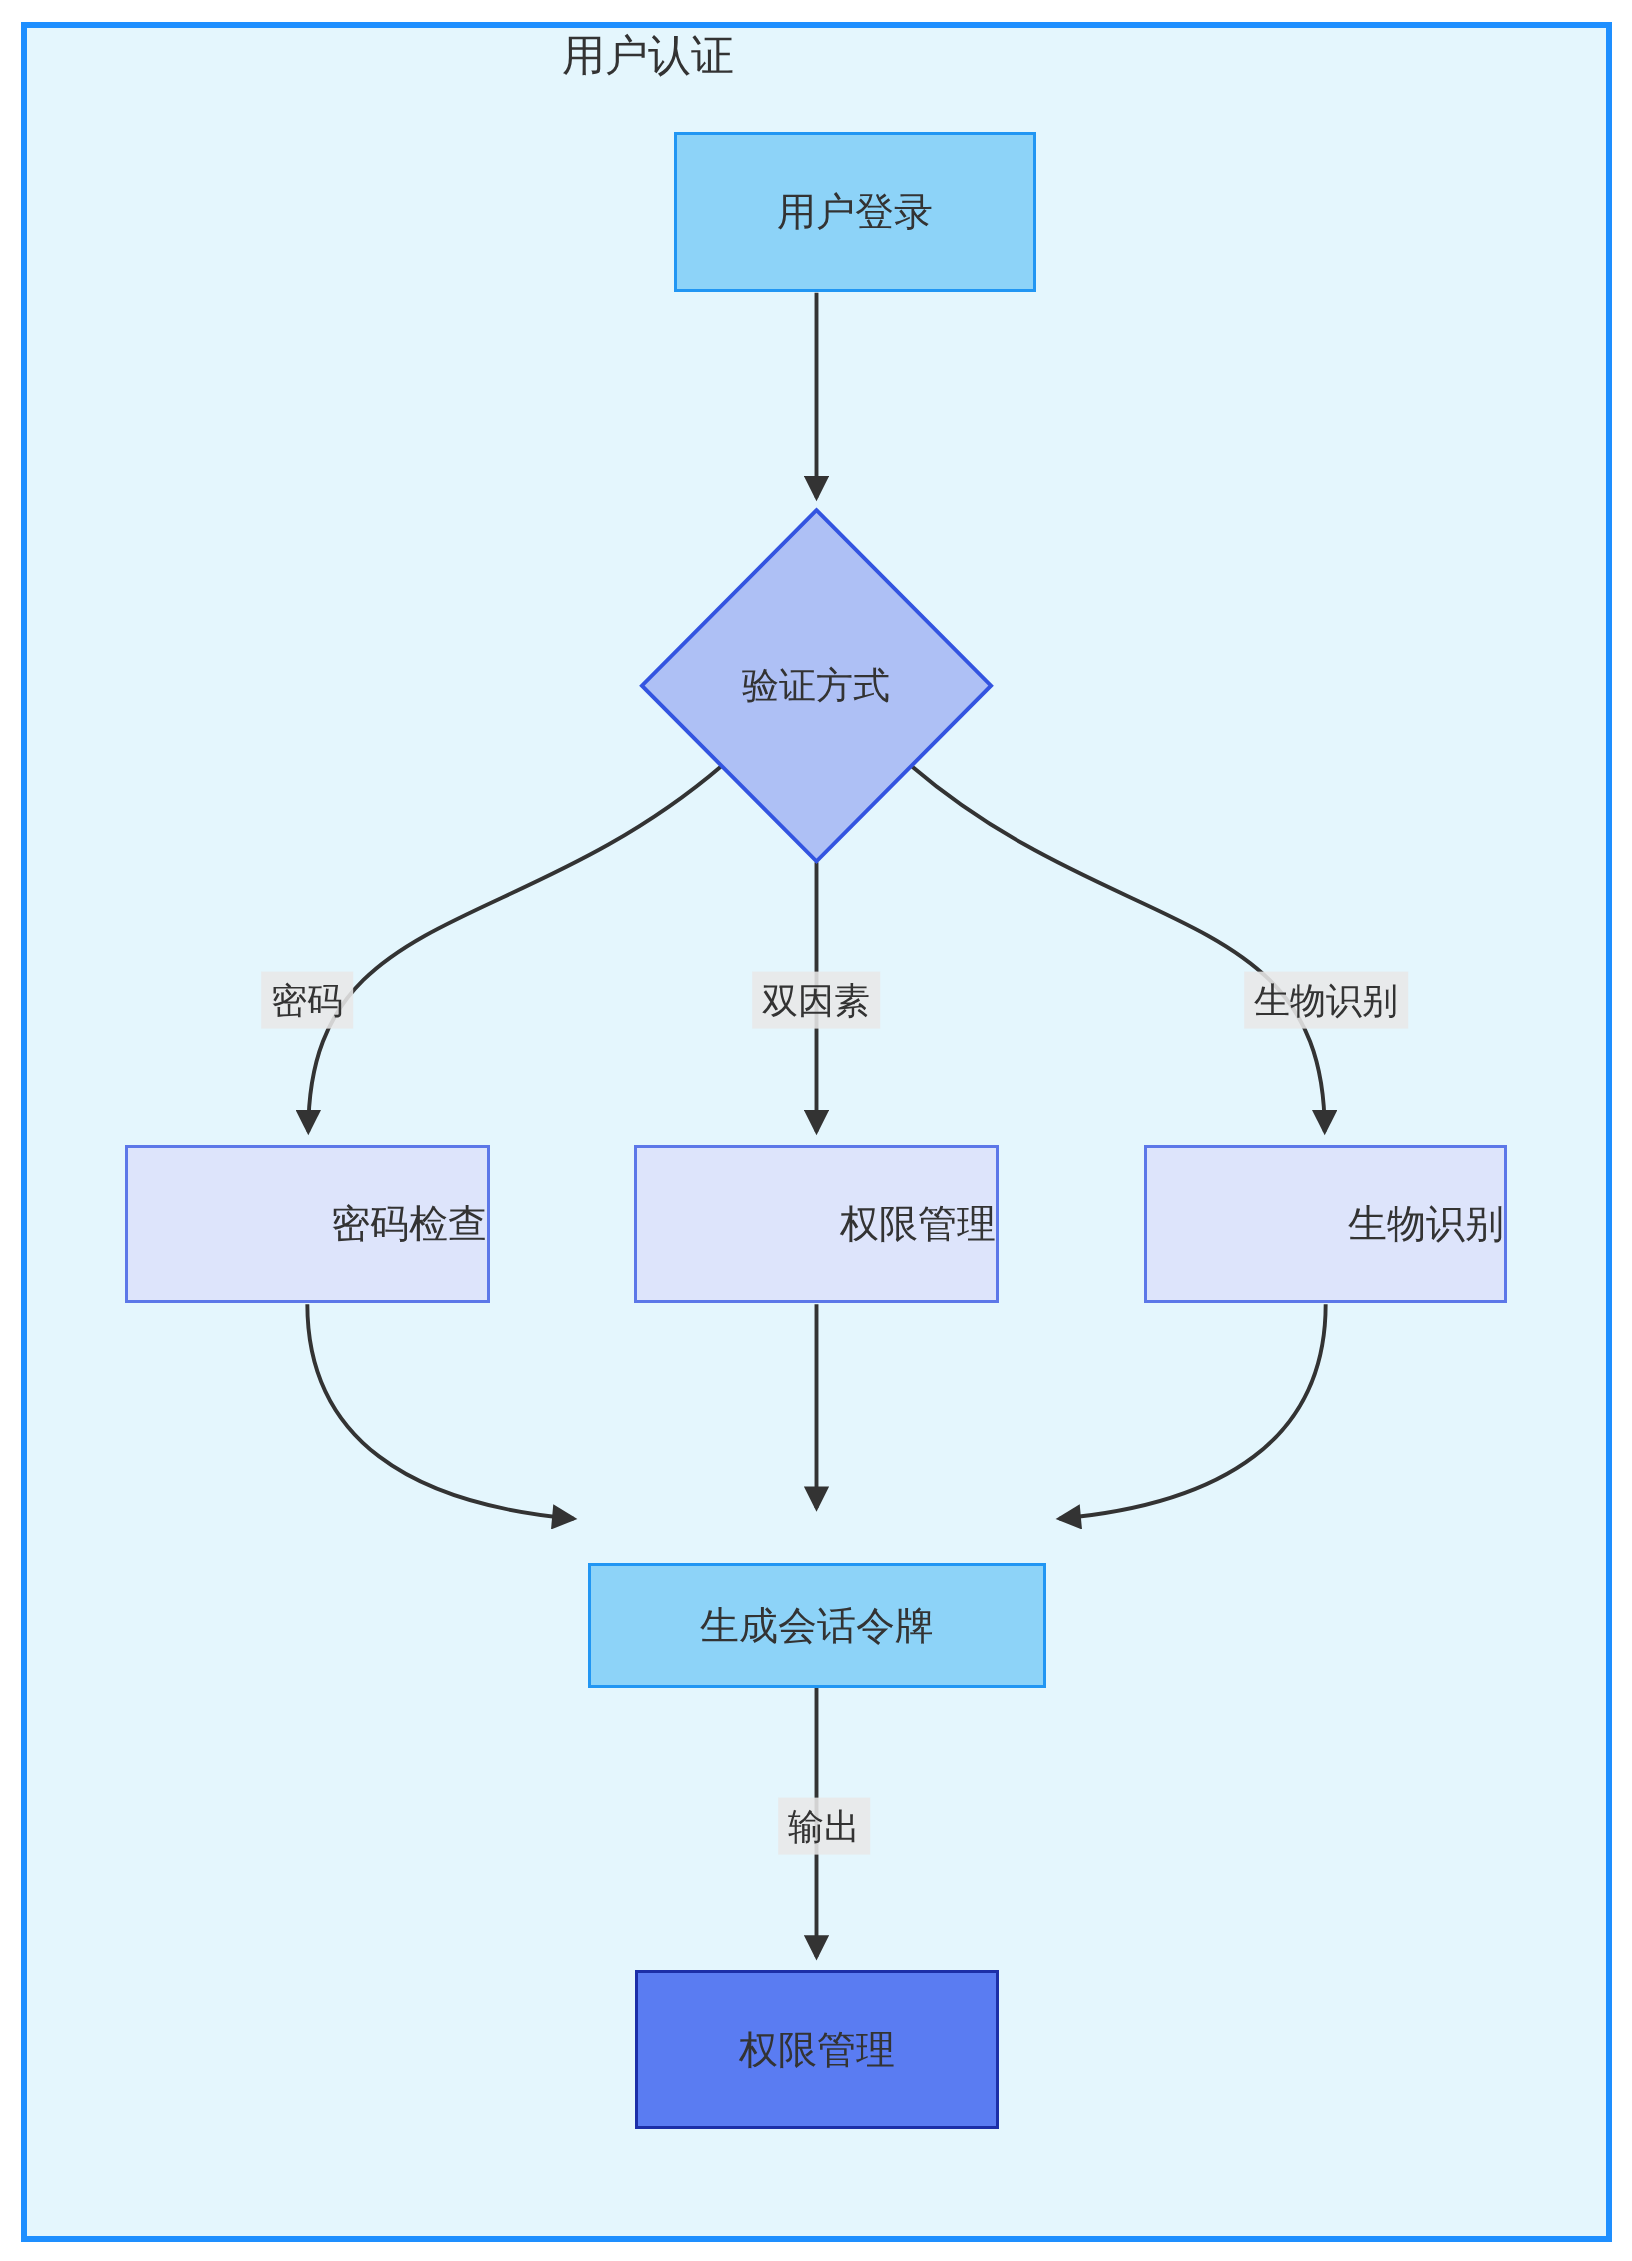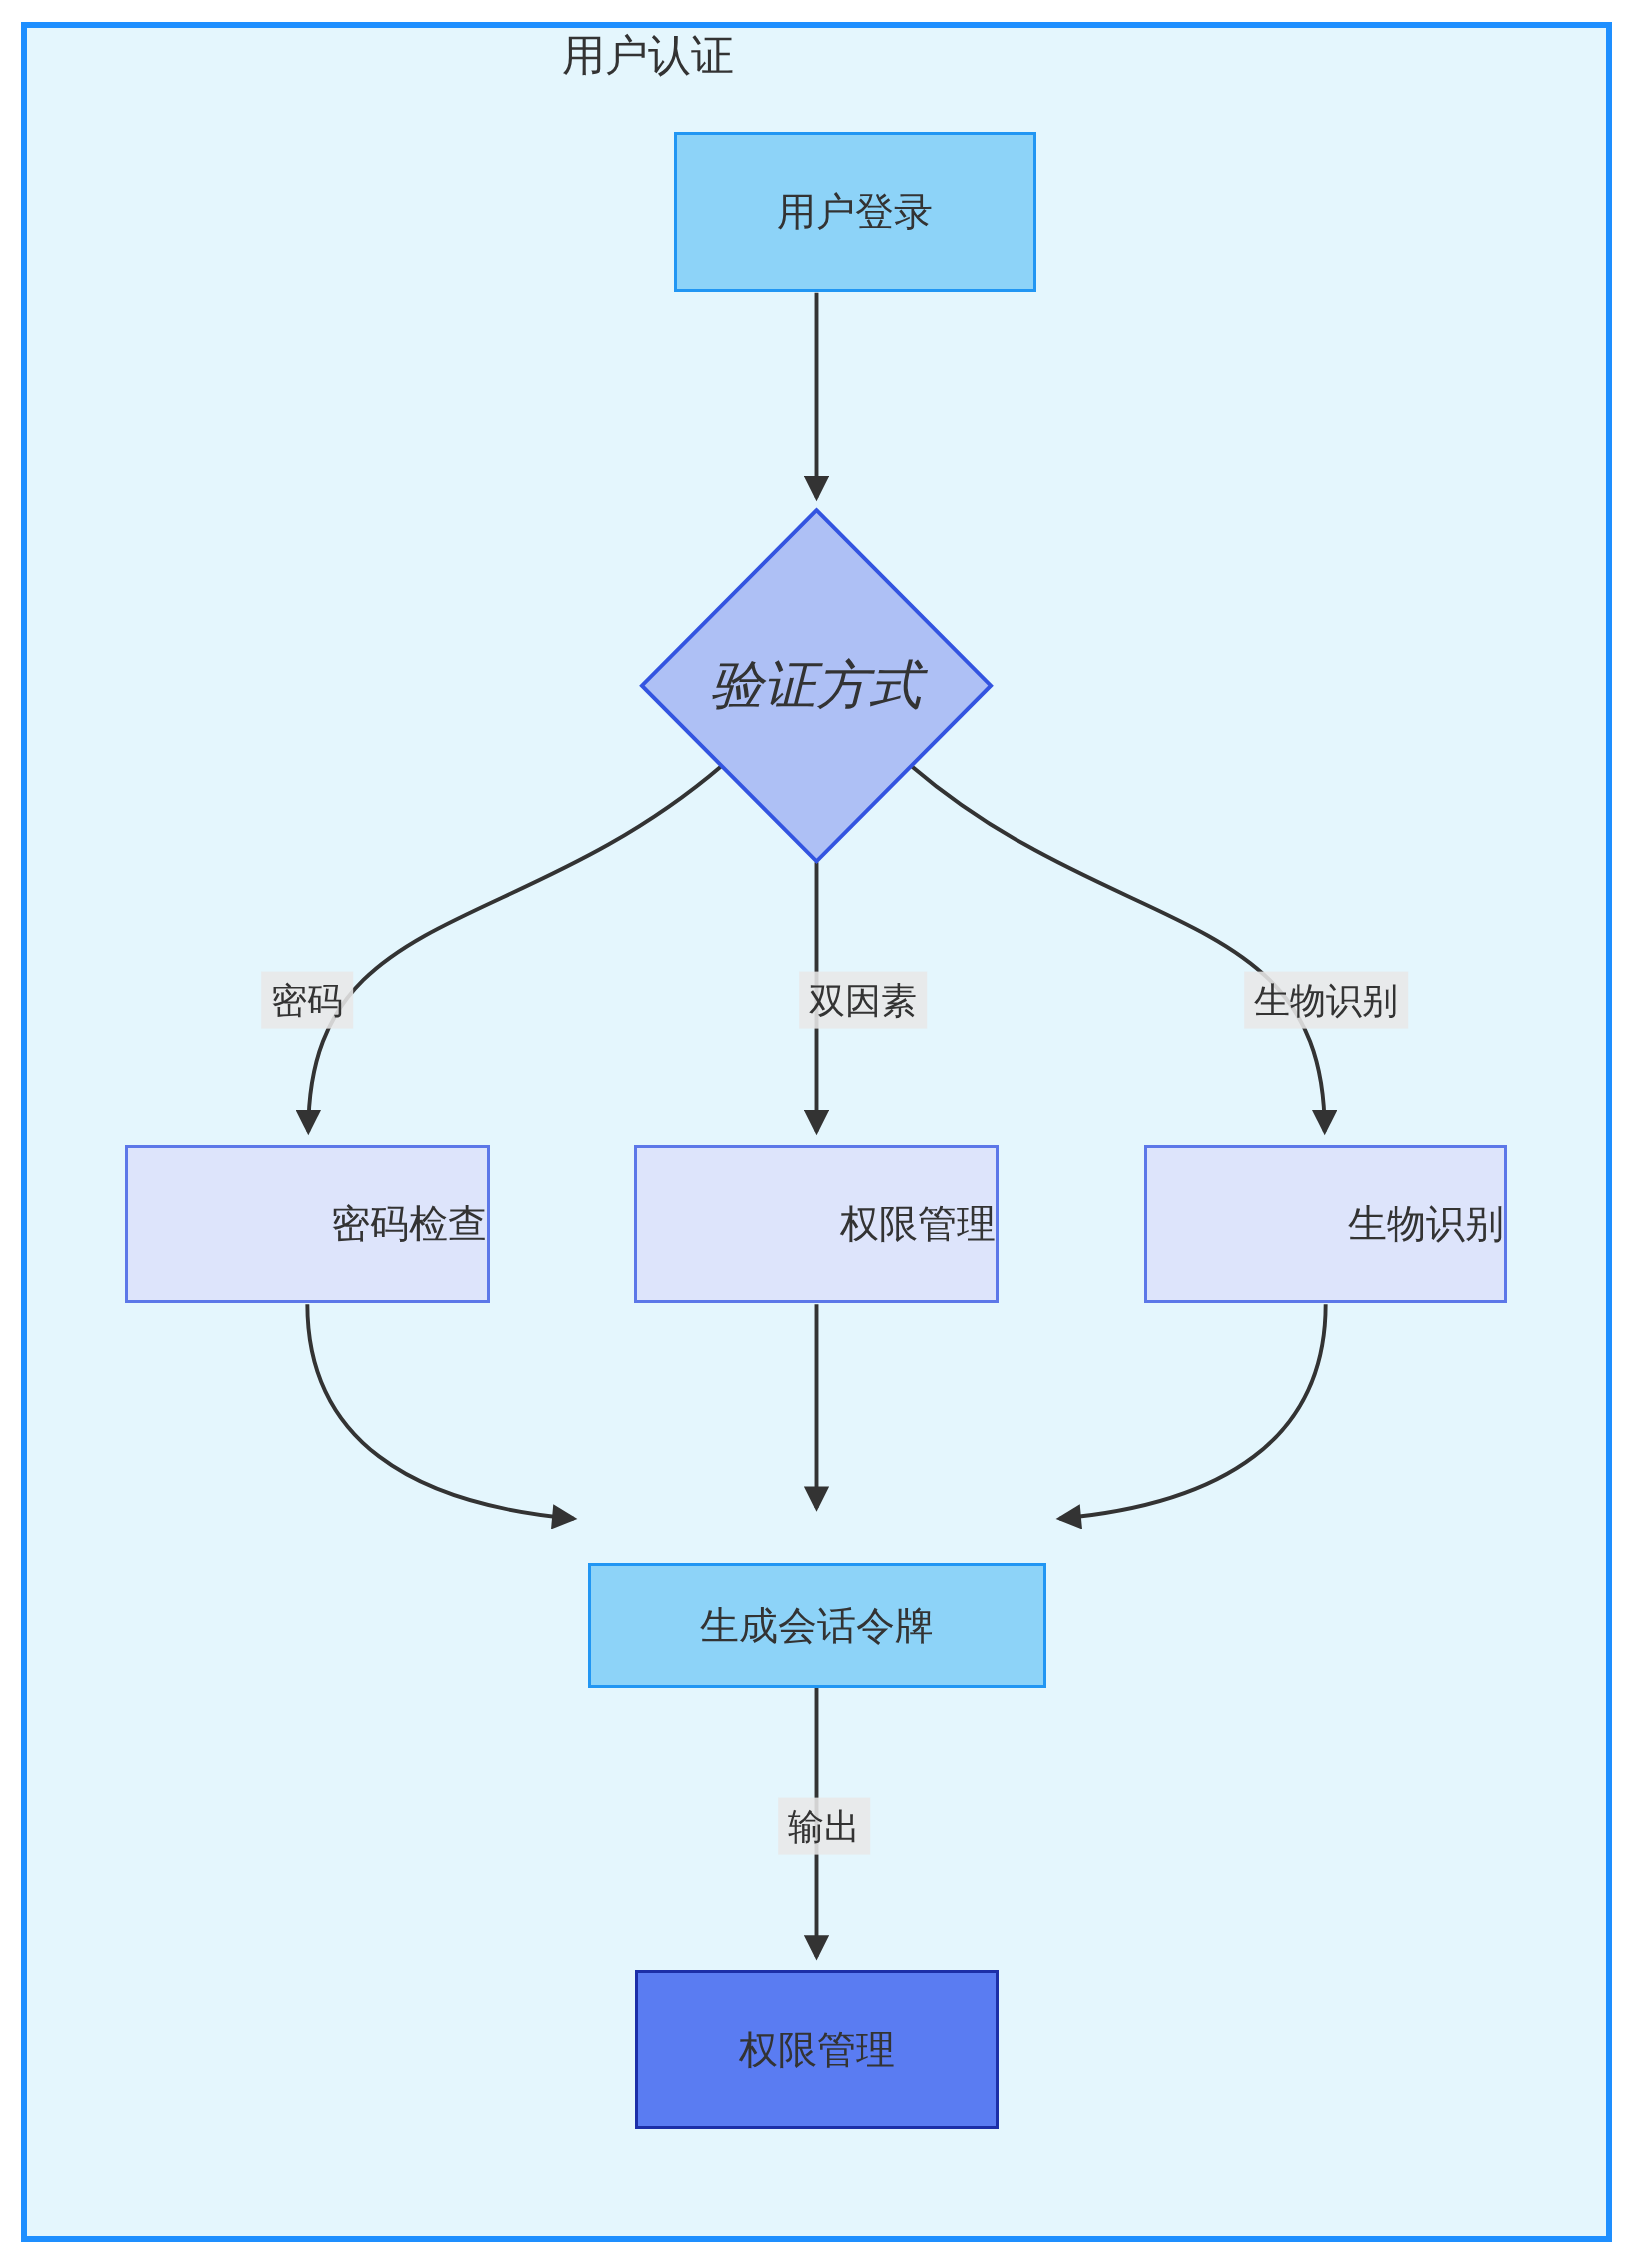--- a/index.html
+++ b/index.html
@@ -32,21 +32,21 @@
   .node{
     position:absolute;box-sizing:border-box;display:flex;
     align-items:center;justify-content:center;
     font-size:39px;color:var(--text);text-align:center;
   }
   .node-sky{background:var(--node-sky-fill);border:3.9px solid var(--node-sky-border);}
   .node-process{background:var(--process-fill);border:3.9px solid var(--process-border);justify-content:flex-end;}
   .node-final{background:var(--final-fill);border:3.9px solid var(--final-border);}
   .diamond-label{
     position:absolute;transform:translate(-50%,-50%);
-    font-size:53px;color:var(--text);white-space:nowrap;font-style:italic;
+    font-size:37px;color:var(--text);white-space:nowrap;
   }
   .edge-label{
     position:absolute;transform:translate(-50%,-50%);
     background:rgba(232,232,232,0.88);padding:5.9px 9.8px;
     font-size:36px;color:var(--text);white-space:nowrap;line-height:1.25;
   }
 </style>
 </head>
 <body>
 
@@ -75,21 +75,21 @@
   <polygon class="diamond-shape" points="837,523 1016,703 837,883 658,703"></polygon>
 </svg>
 
 <div class="node node-sky" style="left:636px;top:132px;width:362px;height:160px;margin-left:38px;">
   <span>用户登录</span>
 </div>
 
 <div class="diamond-label" style="left:816px;top:686px;">验证方式</div>
 
 <div class="edge-label" style="left:307px;top:1000px;">密码</div>
-<div class="edge-label" style="left:816px;top:1000px;margin-left:47px;">双因素</div>
+<div class="edge-label" style="left:816px;top:1000px;">双因素</div>
 <div class="edge-label" style="left:1326px;top:1000px;">生物识别</div>
 
 <div class="node node-process" style="left:125px;top:1145px;width:365px;height:158px;">
   <span>密码检查</span>
 </div>
 <div class="node node-process" style="left:634px;top:1145px;width:365px;height:158px;">
   <span>权限管理</span>
 </div>
 <div class="node node-process" style="left:1144px;top:1145px;width:363px;height:158px;">
   <span>生物识别</span>

